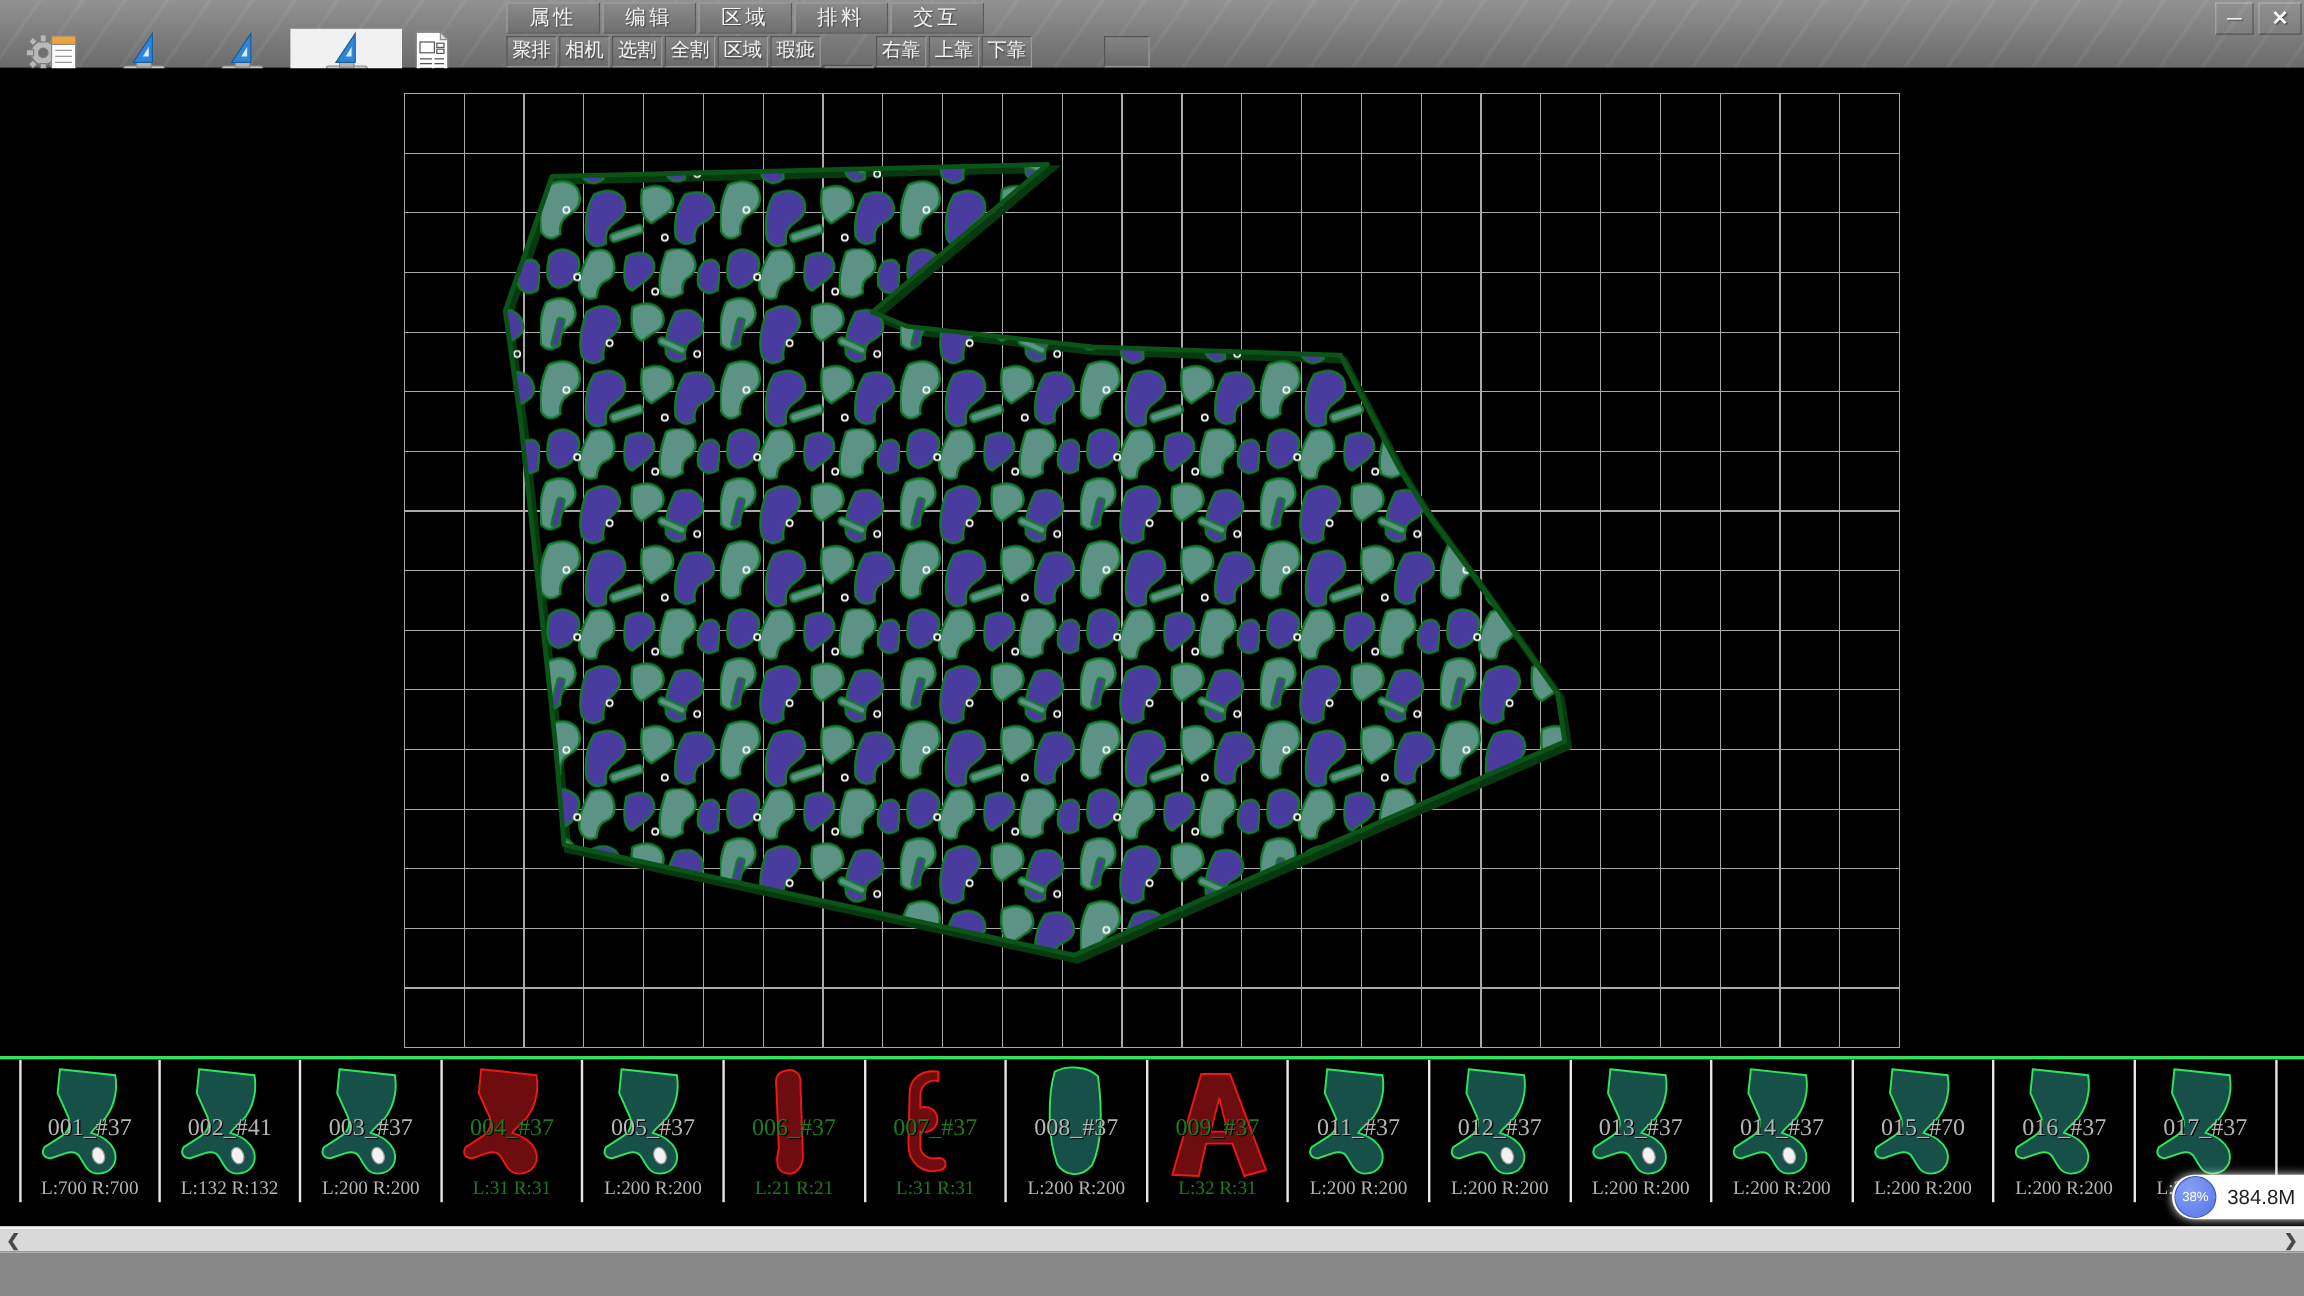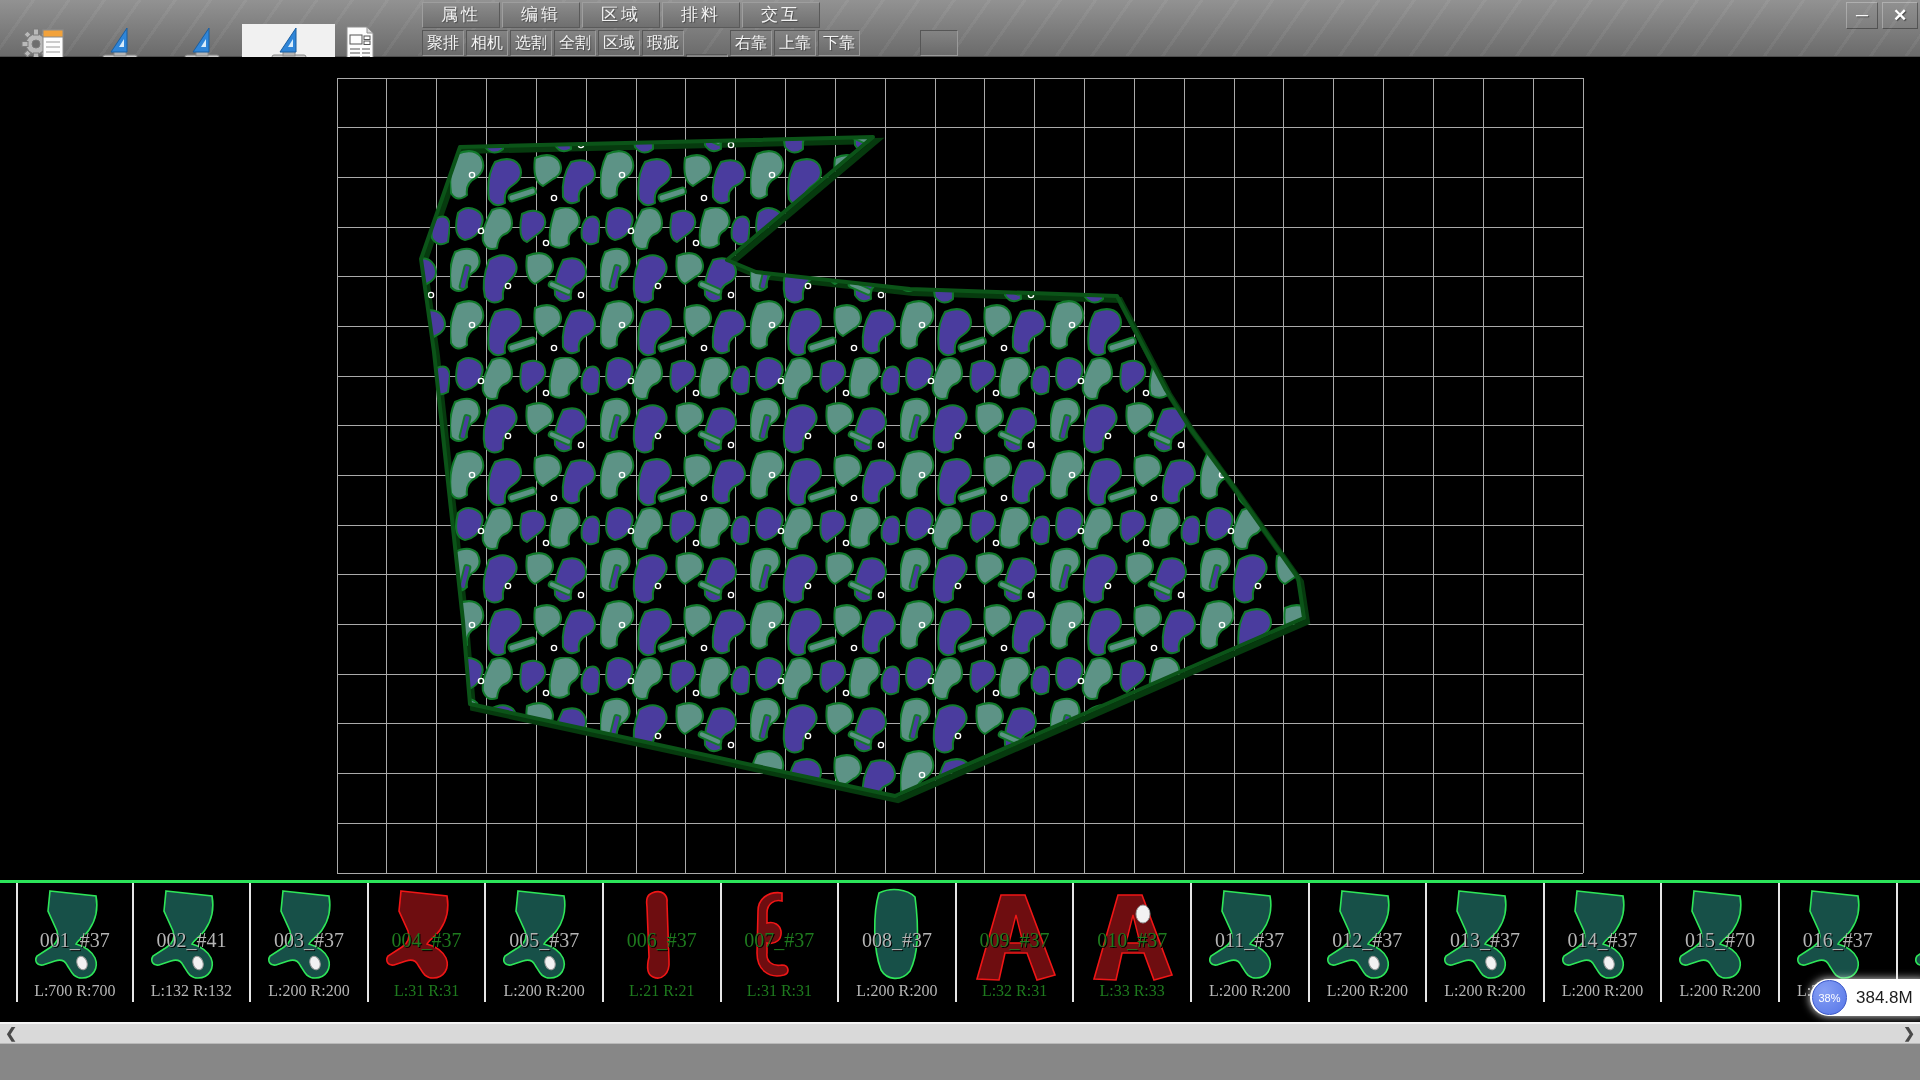--- a/index.html
+++ b/index.html
@@ -290,24 +290,20 @@
         </svg><div class="thumb-name" style="color: rgb(181, 181, 181);">005_#37</div><div class="thumb-size" style="color: rgb(181, 181, 181);">L:200 R:200</div></div><div class="thumb-cell"><svg width="100" height="100" viewBox="0 0 100 100">
           <path d="M40,6 C50,2 56,8 55,16 L57,74 C58,86 50,94 41,90 C34,87 35,78 37,70 L35,20 C34,12 35,8 40,6 Z" fill="#6e0d10" stroke="#f01616" stroke-width="1.6"></path>
         </svg><div class="thumb-name" style="color: rgb(30, 122, 30);">006_#37</div><div class="thumb-size" style="color: rgb(30, 122, 30);">L:21 R:21</div></div><div class="thumb-cell"><svg width="100" height="100" viewBox="0 0 100 100">
           <path d="M52,6 C38,4 28,12 28,24 L27,66 C27,82 38,92 54,88 C60,86 59,78 52,78 C42,80 36,74 37,66 L37,56 C46,58 52,52 51,44 C50,38 44,34 37,36 L37,26 C37,17 44,12 52,14 Z" fill="#6e0d10" stroke="#f01616" stroke-width="1.6"></path>
         </svg><div class="thumb-name" style="color: rgb(30, 122, 30);">007_#37</div><div class="thumb-size" style="color: rgb(30, 122, 30);">L:31 R:31</div></div><div class="thumb-cell"><svg width="100" height="100" viewBox="0 0 100 100">
           <path d="M32,6 C44,0 60,2 68,10 C72,40 71,68 63,84 C54,95 40,93 34,83 C26,62 26,26 32,6 Z" fill="#175048" stroke="#2ee659" stroke-width="1.6"></path>
         </svg><div class="thumb-name" style="color: rgb(181, 181, 181);">008_#37</div><div class="thumb-size" style="color: rgb(181, 181, 181);">L:200 R:200</div></div><div class="thumb-cell"><svg width="100" height="100" viewBox="0 0 100 100">
           <path d="M12,92 L36,8 L60,8 L90,88 L72,93 L62,66 L40,66 L34,93 Z" fill="#6e0d10" stroke="#f01616" stroke-width="1.6"></path>
           <path d="M44,56 L51,28 L58,56 Z" fill="#000" stroke="#f01616" stroke-width="1.4"></path>
         </svg><div class="thumb-name" style="color: rgb(30, 122, 30);">009_#37</div><div class="thumb-size" style="color: rgb(30, 122, 30);">L:32 R:31</div></div><div class="thumb-cell"><svg width="100" height="100" viewBox="0 0 100 100">
-          <path d="M12,92 L36,8 L60,8 L90,88 L72,93 L62,66 L40,66 L34,93 Z" fill="#6e0d10" stroke="#f01616" stroke-width="1.6"></path>
-          <path d="M44,56 L51,28 L58,56 Z" fill="#000" stroke="#f01616" stroke-width="1.4"></path>
-          <ellipse cx="61" cy="27" rx="7" ry="9" transform="rotate(0 61 27)" fill="#f2f2f2" stroke="#999"></ellipse>
-        </svg><div class="thumb-name" style="color: rgb(30, 122, 30);">010_#37</div><div class="thumb-size" style="color: rgb(30, 122, 30);">L:33 R:33</div></div><div class="thumb-cell"><svg width="100" height="100" viewBox="0 0 100 100">
           <path d="M24,4 L70,9 C72,20 70,33 63,43 C59,49 52,53 50,57 C57,59 65,63 69,71 C73,81 67,91 56,91 C47,91 45,84 41,78 C39,74 35,72 29,74 L17,78 C11,79 8,74 11,69 L25,60 C31,56 33,50 31,44 L22,24 Z" fill="#175048" stroke="#2ee659" stroke-width="1.6"></path>
         </svg><div class="thumb-name" style="color: rgb(181, 181, 181);">011_#37</div><div class="thumb-size" style="color: rgb(181, 181, 181);">L:200 R:200</div></div><div class="thumb-cell"><svg width="100" height="100" viewBox="0 0 100 100">
           <path d="M24,4 L70,9 C72,20 70,33 63,43 C59,49 52,53 50,57 C57,59 65,63 69,71 C73,81 67,91 56,91 C47,91 45,84 41,78 C39,74 35,72 29,74 L17,78 C11,79 8,74 11,69 L25,60 C31,56 33,50 31,44 L22,24 Z" fill="#175048" stroke="#2ee659" stroke-width="1.6"></path>
           <ellipse cx="56" cy="76" rx="5" ry="7" transform="rotate(-20 56 76)" fill="#f2f2f2" stroke="#999"></ellipse>
         </svg><div class="thumb-name" style="color: rgb(181, 181, 181);">012_#37</div><div class="thumb-size" style="color: rgb(181, 181, 181);">L:200 R:200</div></div><div class="thumb-cell"><svg width="100" height="100" viewBox="0 0 100 100">
           <path d="M24,4 L70,9 C72,20 70,33 63,43 C59,49 52,53 50,57 C57,59 65,63 69,71 C73,81 67,91 56,91 C47,91 45,84 41,78 C39,74 35,72 29,74 L17,78 C11,79 8,74 11,69 L25,60 C31,56 33,50 31,44 L22,24 Z" fill="#175048" stroke="#2ee659" stroke-width="1.6"></path>
           <ellipse cx="56" cy="76" rx="5" ry="7" transform="rotate(-20 56 76)" fill="#f2f2f2" stroke="#999"></ellipse>
         </svg><div class="thumb-name" style="color: rgb(181, 181, 181);">013_#37</div><div class="thumb-size" style="color: rgb(181, 181, 181);">L:200 R:200</div></div><div class="thumb-cell"><svg width="100" height="100" viewBox="0 0 100 100">
           <path d="M24,4 L70,9 C72,20 70,33 63,43 C59,49 52,53 50,57 C57,59 65,63 69,71 C73,81 67,91 56,91 C47,91 45,84 41,78 C39,74 35,72 29,74 L17,78 C11,79 8,74 11,69 L25,60 C31,56 33,50 31,44 L22,24 Z" fill="#175048" stroke="#2ee659" stroke-width="1.6"></path>
           <ellipse cx="56" cy="76" rx="5" ry="7" transform="rotate(-20 56 76)" fill="#f2f2f2" stroke="#999"></ellipse>

